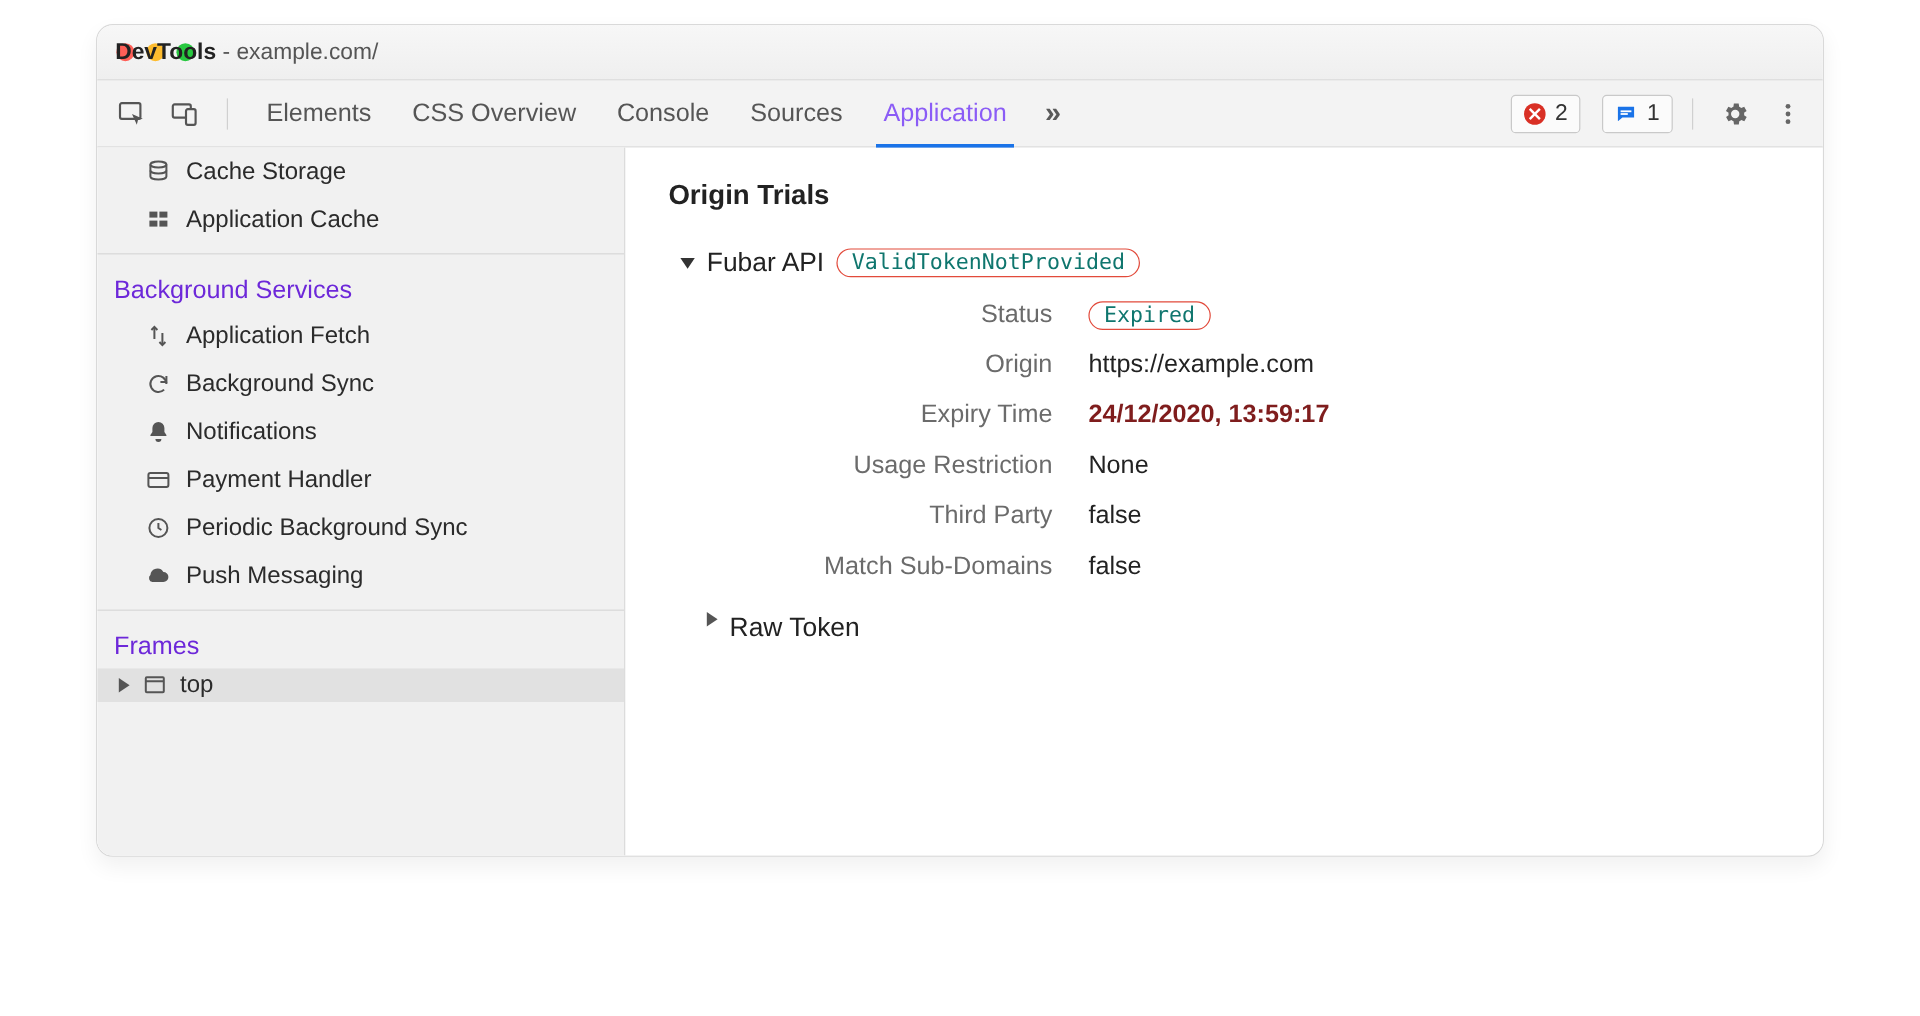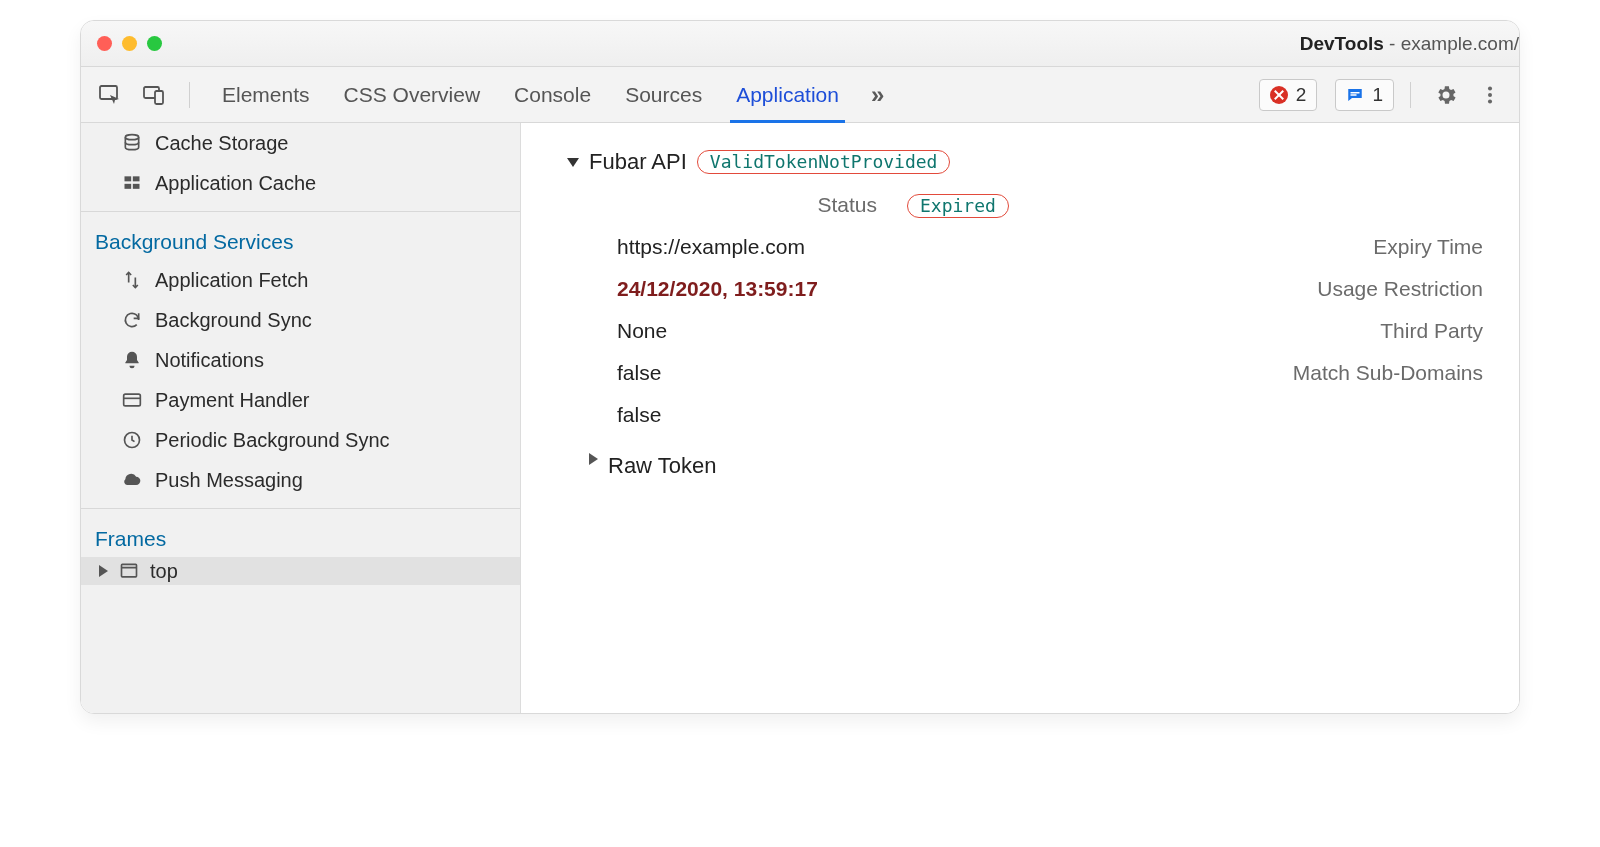--- a/index.html
+++ b/index.html
@@ -31,58 +31,58 @@
     align-items: center;
     position: relative;
     padding: 0 16px;
   }
   .traffic { display:flex; gap:10px; align-items:center; }
   .dot { width:15px; height:15px; border-radius:50%; }
   .dot.red { background:#ff5f57; }
   .dot.yellow { background:#febc2e; }
   .dot.green { background:#28c840; }
   .title-text {
-    position:absolute; left:0; right:0; text-align:right;
+    position:absolute; left:15px; right:0; text-align:left;
     font-size:19px; color:#555; pointer-events:none;
   }
   .title-text b { color:#222; font-weight:600; }
 
   
   .toolbar {
     height: 56px;
     background: #f3f3f3;
     border-bottom: 1px solid #d8d8d8;
     display:flex; align-items:center;
     padding: 0 10px;
     font-size: 21px;
     color:#5a5a5a;
     gap: 6px;
   }
   .tb-icon { width:38px; height:38px; display:flex; align-items:center; justify-content:center; border-radius:4px; }
   .tb-sep { width:1px; height:26px; background:#d0d0d0; margin:0 10px; }
   .tabs { display:flex; align-items:stretch; height:100%; gap: 34px; margin-left:16px; }
   .tab { display:flex; align-items:center; height:100%; color:#555; cursor:pointer; position:relative; white-space:nowrap; }
-  .tab.active { color:#1d4ed8; }
+  .tab.active { color:#8b5cf6; }
   .tab.active::after { content:""; position:absolute; bottom:-1px; left:-6px; right:-6px; height:3px; background:#1a73e8; }
   .tb-more { margin-left:20px; font-size:24px; font-weight:700; color:#5a5a5a; display:flex; align-items:center; height:100%; padding:0 6px; }
   .tb-spacer { flex:1; }
   .badge-box { display:flex; align-items:center; border:1px solid #c9c9c9; border-radius:4px; height:32px; padding:0 10px; gap:8px; font-size:19px; color:#333; background:#fbfbfb; }
   .err-ico { width:18px; height:18px; border-radius:50%; background:#d93025; position:relative; display:inline-block; }
   .err-ico::before, .err-ico::after { content:""; position:absolute; left:8px; top:3px; width:2px; height:12px; background:#fff; }
   .err-ico::before { transform:rotate(45deg); }
   .err-ico::after { transform:rotate(-45deg); }
   .msg-ico { display:inline-block; color:#1a73e8; }
 
   
   .body { display:flex; height: 590px; background:#fff; }
   .sidebar { width: 440px; background:#f1f1f1; border-right:1px solid #dcdcdc; font-size:20px; color:#2b2b2b; overflow:auto; }
   .s-item { display:flex; align-items:center; gap:12px; padding: 4px 10px 4px 40px; height:40px; cursor:pointer; }
   .s-icon { width:22px; height:22px; display:flex; align-items:center; justify-content:center; color:#555; flex:none; }
   .s-section-sep { height:1px; background:#d8d8d8; margin: 8px 0; }
-  .s-heading { padding: 10px 14px 6px 14px; font-size:21px; color:#0369a1; }
+  .s-heading { padding: 10px 14px 6px 14px; font-size:21px; color:#6d28d9; }
   .s-frames-row { display:flex; align-items:center; gap:10px; padding:6px 10px 6px 18px; height:28px; background:#e1e1e1; }
   .tri { width:0; height:0; border-top:6px solid transparent; border-bottom:6px solid transparent; border-left:9px solid #555; }
   .tri.down { border-left:6px solid transparent; border-right:6px solid transparent; border-top:9px solid #333; border-bottom:none; width:0; height:0; }
 
   
   .main { flex:1; padding: 26px 36px; font-size:21px; color:#222; overflow:auto; }
   .main h2 { margin:0 0 30px 0; font-size:23px; font-weight:700; }
   .trial-row { display:flex; align-items:center; gap:10px; margin-bottom:18px; padding-left:10px; }
   .pill { border:1.5px solid #e24a3b; color:#0f766e; border-radius:999px; padding:0px 12px 1px 12px; font-family: ui-monospace, Menlo, Consolas, monospace; font-size:18px; }
   .kv { display:grid; grid-template-columns: 260px 1fr; row-gap:18px; column-gap:30px; margin-left:60px; margin-top:12px; }
@@ -268,31 +268,33 @@
           <svg width="20" height="20" viewBox="0 0 24 24" fill="none" stroke="#555" stroke-width="2">
               <rect x="3" y="4" width="18" height="15" rx="1"></rect>
               <line x1="3" y1="8" x2="21" y2="8"></line>
             </svg>
         </span>
         <span>top</span>
       </div>
     </div>
 
     <div class="main">
+      <h2>Origin Trials</h2>
 
       <div class="trial-row">
         <span class="tri down"></span>
         <span style="font-size:22px;">Fubar API</span>
         <span class="pill">ValidTokenNotProvided</span>
       </div>
 
       <div class="kv">
         <div class="k">Status</div>
         <div class="v"><span class="pill">Expired</span></div>
 
+        <div class="k">Origin</div>
         <div class="v">https://example.com</div>
 
         <div class="k">Expiry Time</div>
         <div class="v red">24/12/2020, 13:59:17</div>
 
         <div class="k">Usage Restriction</div>
         <div class="v">None</div>
 
         <div class="k">Third Party</div>
         <div class="v">false</div>

